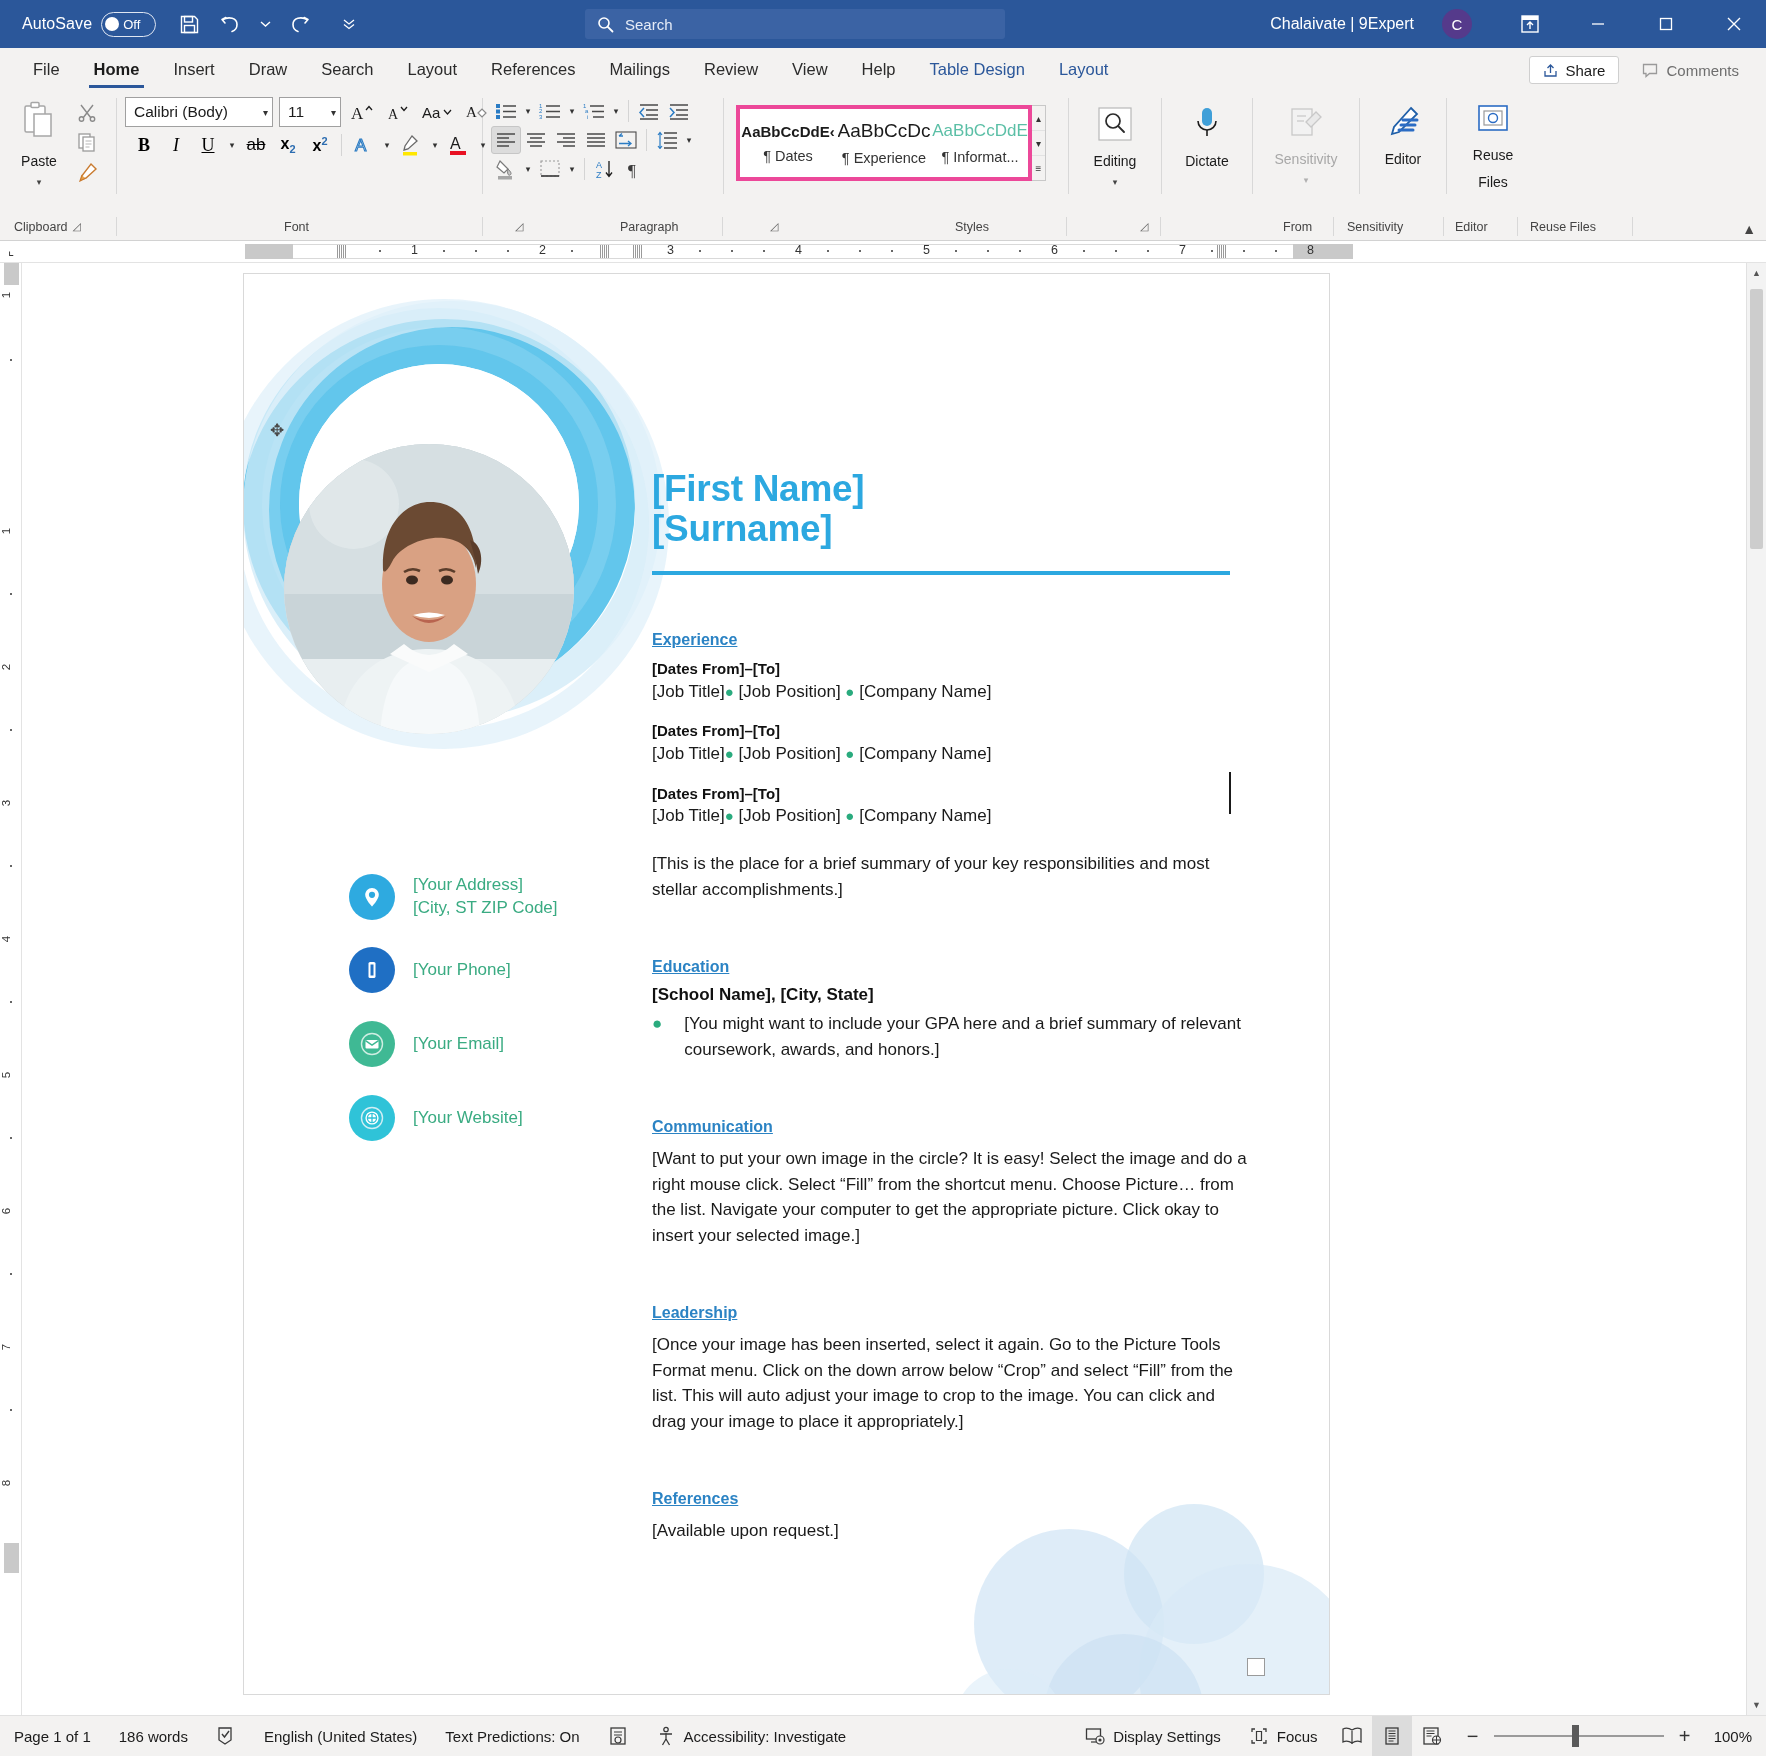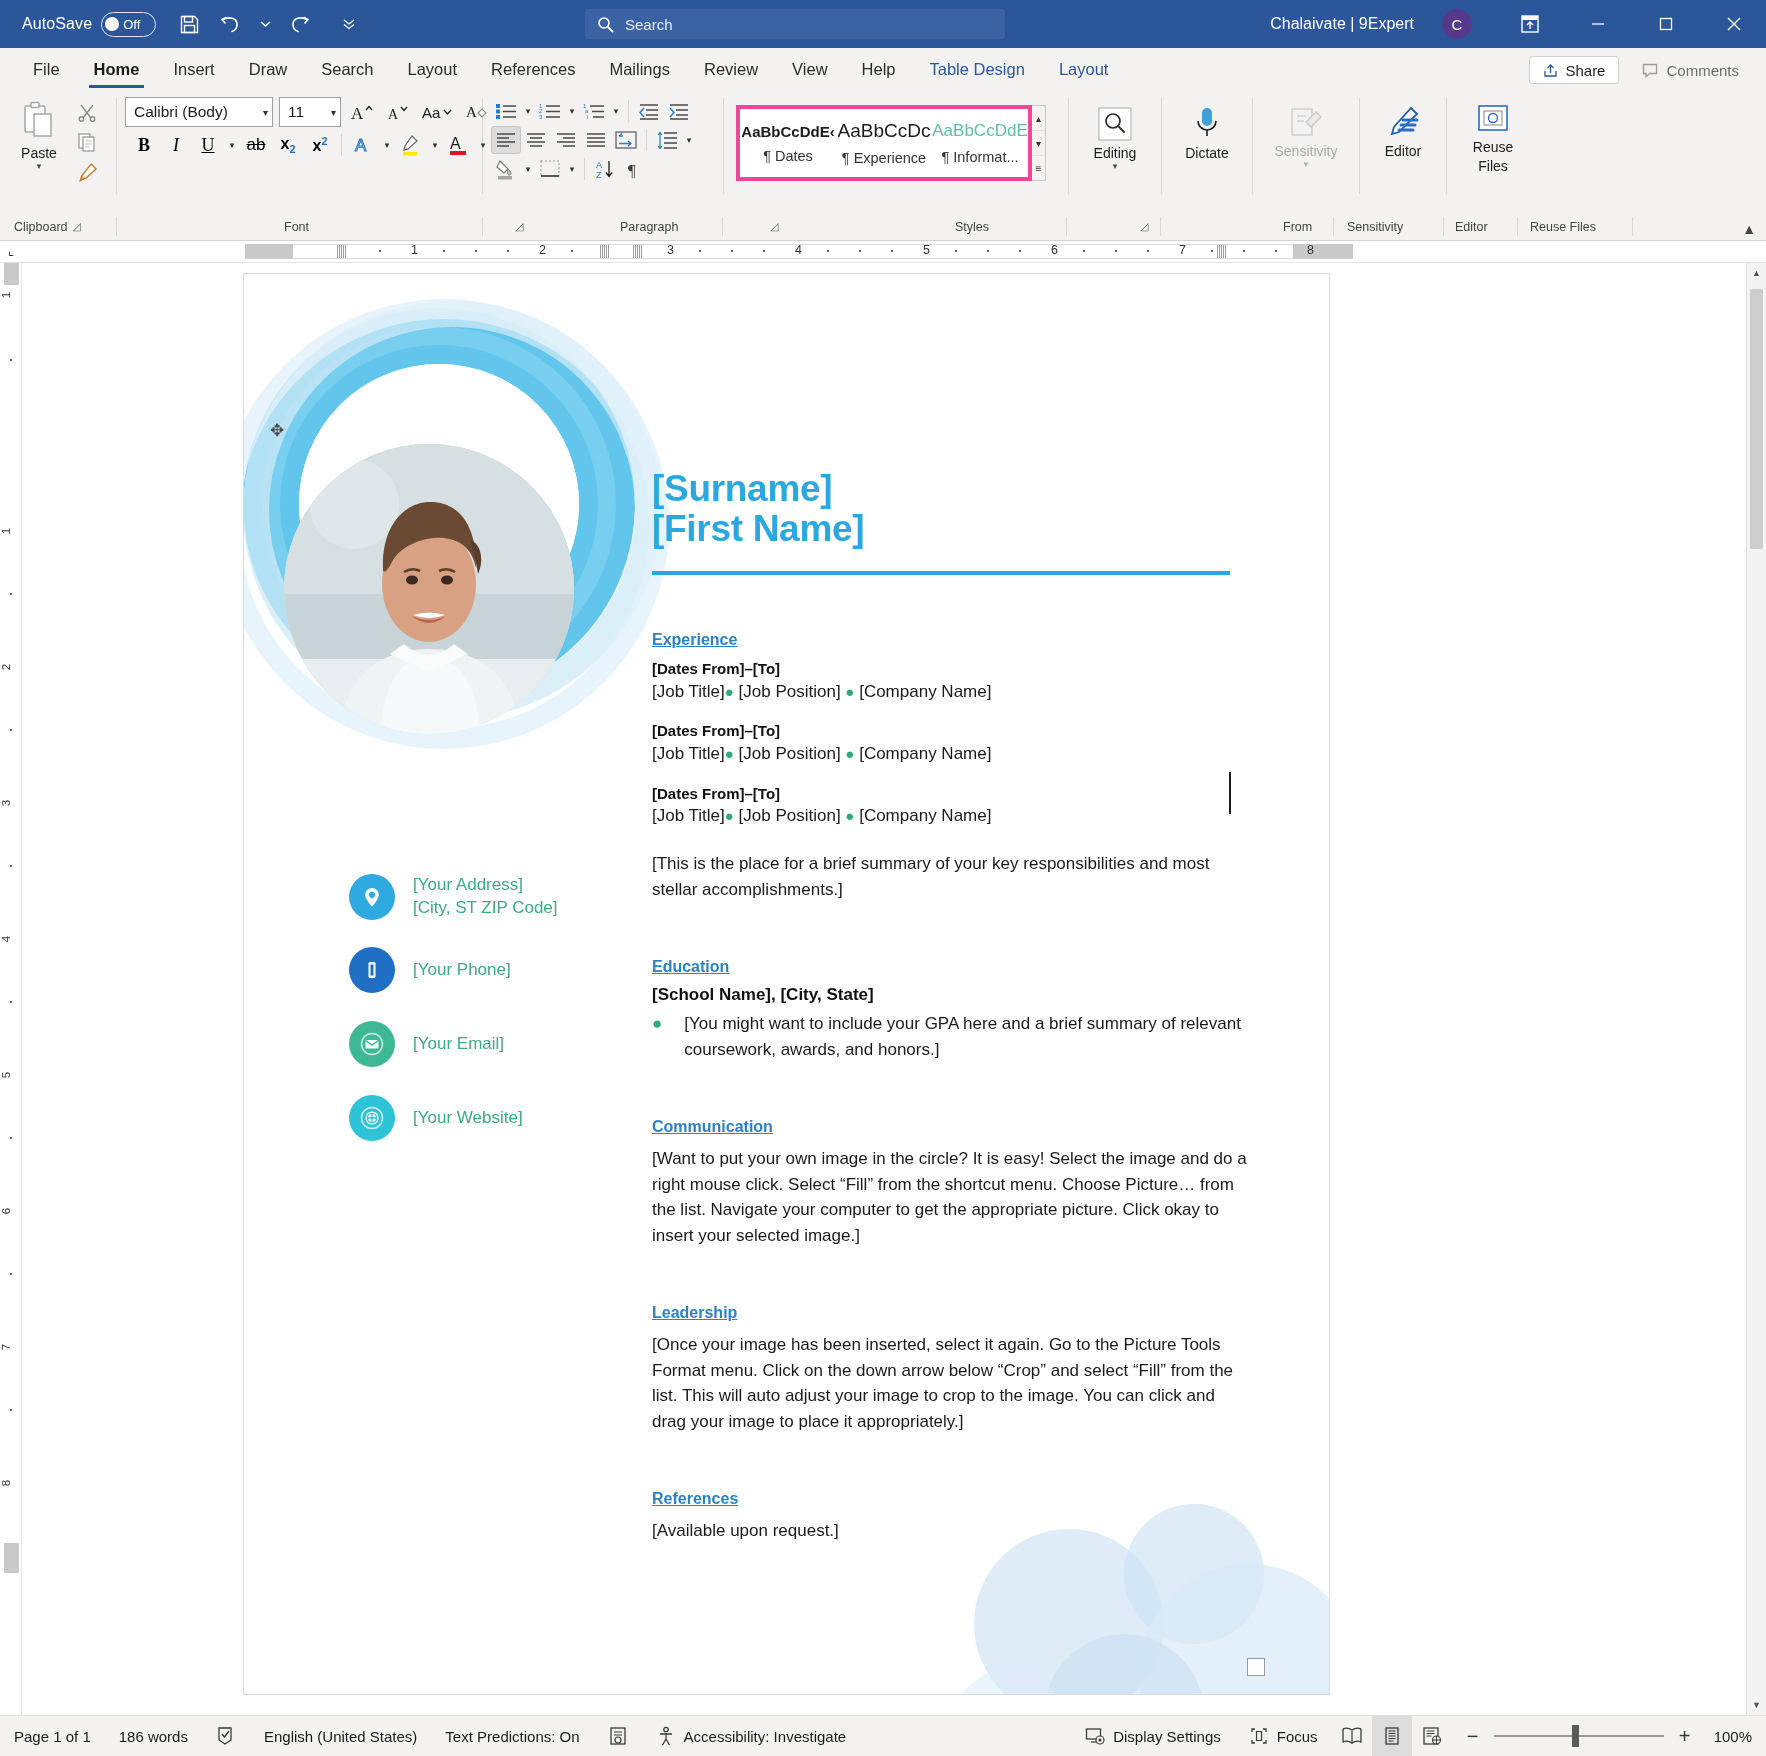--- a/index.html
+++ b/index.html
@@ -97,21 +97,21 @@
     height:28px; background:#f3f2f1; display:flex; align-items:center;
     font-size:12.5px; color:#444; position:relative;
     border-bottom:1px solid #d2d2d2;
   }
   .rl { position:absolute; display:flex; align-items:center; gap:5px; }
   .rl .dlg { font-size:11px; color:#666; }
   .rl-sep { position:absolute; width:1px; background:#d8d8d8; top:4px; bottom:4px; }
 
   .btn-lg {
     display:flex; flex-direction:column; align-items:center; justify-content:flex-start;
-    padding:4px 6px; cursor:pointer; border-radius:3px; min-width:54px;
+    padding:4px 6px; cursor:pointer; border-radius:3px; min-width:54px;gap:8px;
   }
   .btn-lg .lbl { font-size:14px; color:#1b1b1b; margin-top:3px; text-align:center; line-height:1.15;}
   .btn-lg .lbl.dim { color:#a8a8a8; }
   .chev-sm { font-size:9px; color:#444; line-height:1; margin-top:1px;}
 
   .icon-btn {
     width:30px; height:28px; display:flex; align-items:center; justify-content:center;
     cursor:pointer; border-radius:3px;
   }
   .icon-btn.pressed { background:#dcdcdc; border:1px solid #c6c6c6; }
@@ -853,22 +853,22 @@
           <circle cx="120" cy="200" r="95" fill="#d3e6f5" opacity=".75"></circle>
           <circle cx="245" cy="150" r="70" fill="#cfe4f4" opacity=".7"></circle>
           <circle cx="300" cy="250" r="110" fill="#d9eaf7" opacity=".7"></circle>
           <circle cx="175" cy="290" r="80" fill="#c9e0f2" opacity=".6"></circle>
           <circle cx="60" cy="300" r="55" fill="#dcecf8" opacity=".6"></circle>
         </svg>
       </div>
       <div class="anchor-box"></div>
 
       <div class="rescol">
+        <div class="rname">[First Name]</div>
         <div class="rname">[Surname]</div>
-        <div class="rname">[First Name]</div>
         <div class="rrule"></div>
 
         <div class="sechead">Experience</div>
         <div class="expblock" style="margin-top:0">
           <div class="jdates">[Dates From]–[To]</div>
           <div class="jline">
             <span>[Job Title]</span><span class="dotsep">●</span>
             <span>[Job Position]</span>
             <span class="dotsep">●</span>
             <span>[Company Name]</span>

